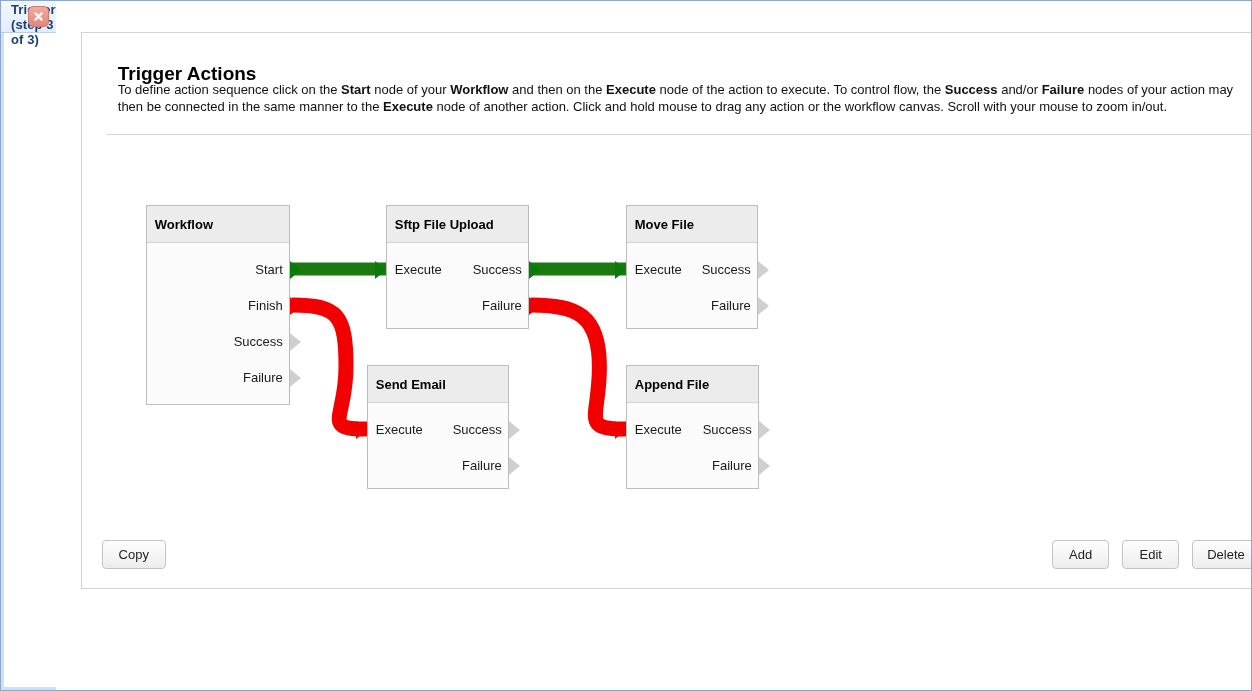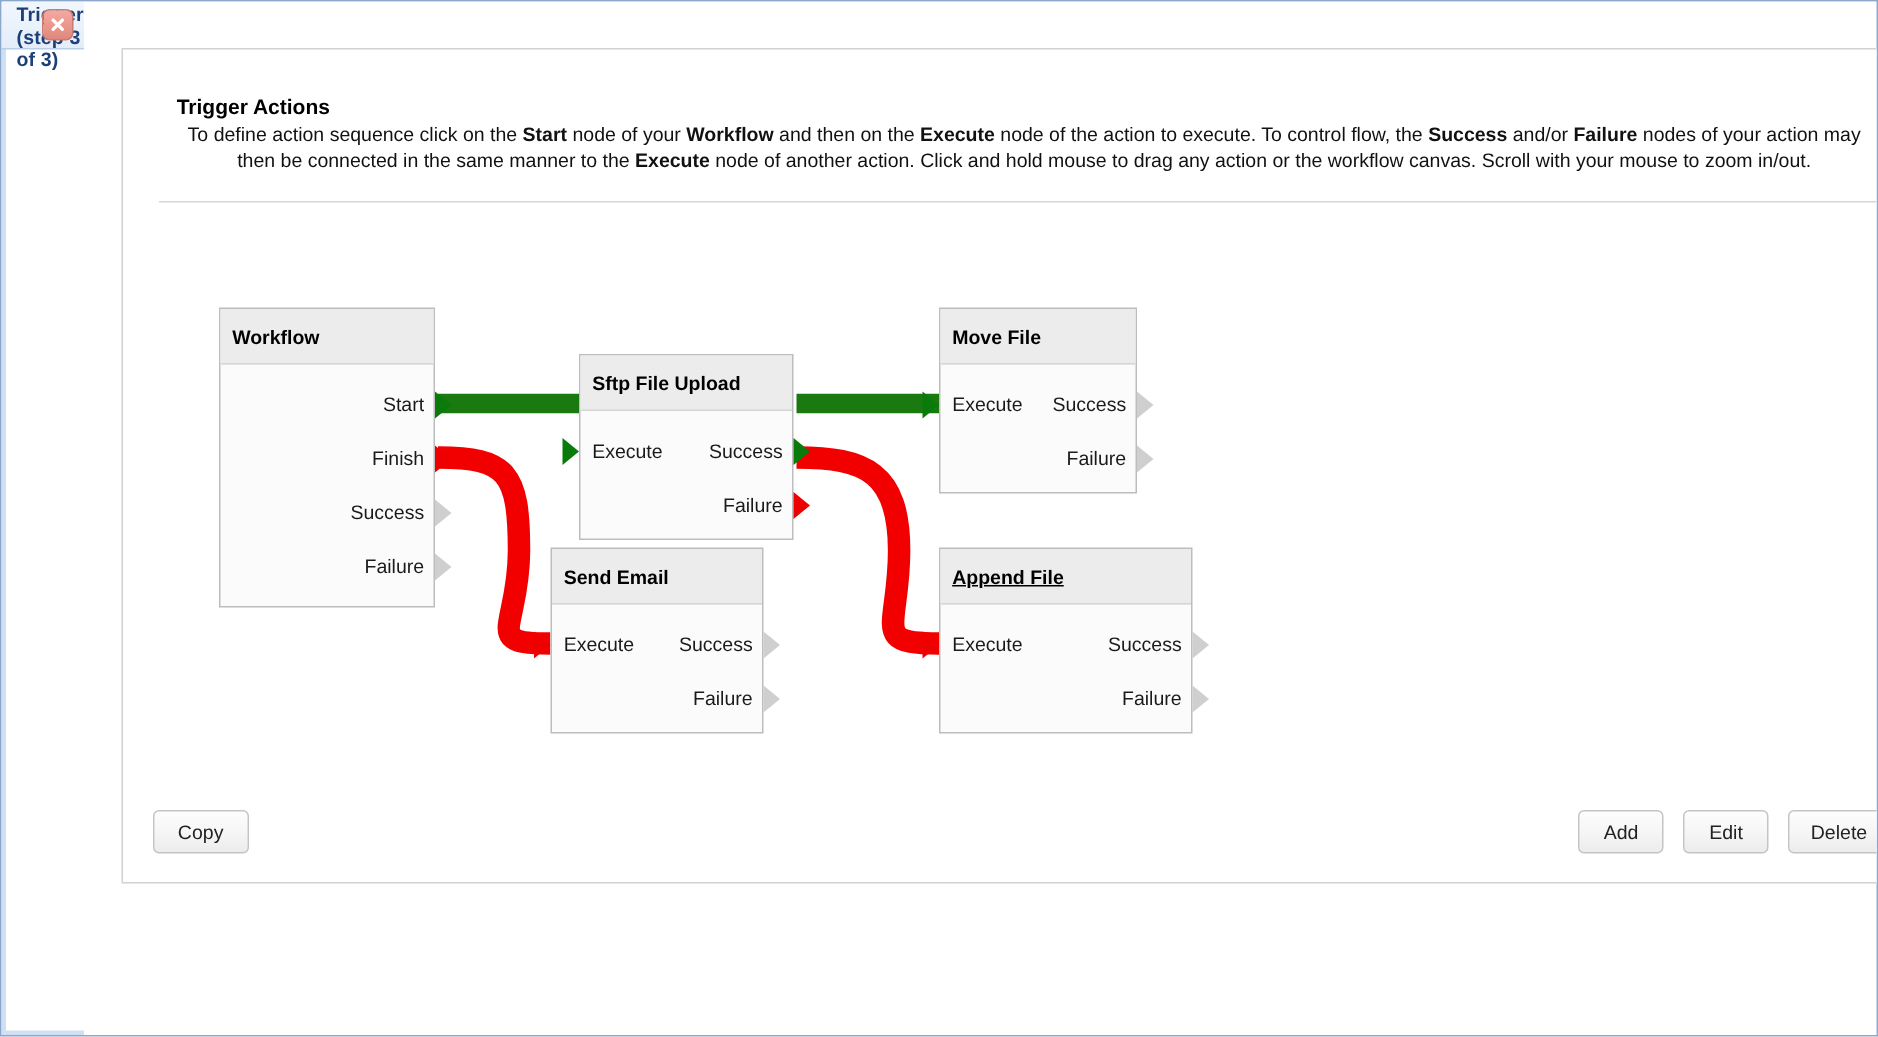--- a/index.html
+++ b/index.html
@@ -67,32 +67,31 @@
     width: 1202px; height: 557px;
     border: 1px solid #d2d2d2;
     background: #ffffff;
   }
 
   .panel-inner { position: relative; width: 100%; height: 100%; }
 
   .section-title {
     position: absolute;
     left: 36px; top: 30px;
-    font-size: 14px;
+    font-size: 19px;
     font-weight: bold;
     color: #000000;
   }
   .instructions {
     position: absolute;
     left: 36px; top: 48px;
     width: 1130px;
     font-size: 13px;
     line-height: 17px;
     color: #111111;
-    text-align: center;
   }
   .instructions b { font-weight: bold; }
   .separator {
     position: absolute;
     left: 24px; top: 101px;
     width: 1155px;
     height: 1px;
     background: #d7d7d7;
   }
 
@@ -242,21 +241,21 @@
                   <div class="port-row" style="top: 90px;">
                     <span class="port-label out">Success</span>
                     <span class="nub out"></span>
                   </div>
                   <div class="port-row" style="top: 126px;">
                     <span class="port-label out">Failure</span>
                     <span class="nub out"></span>
                   </div>
                 </div>
               </div>
-              <div class="node" style="left: 304px; top: 62px; width: 143px; height: 124px; margin-top: 31px;">
+              <div class="node" style="left: 304px; top: 62px; width: 143px; height: 124px;">
                 <div class="node-header">Sftp File Upload</div>
                 <div class="node-body">
                   <div class="port-row" style="top: 18px;">
                     <span class="port-label in">Execute</span>
                     <span class="nub in green"></span>
                   </div>
                   <div class="port-row" style="top: 18px;">
                     <span class="port-label out">Success</span>
                     <span class="nub out green"></span>
                   </div>
@@ -293,21 +292,21 @@
                   <div class="port-row" style="top: 18px;">
                     <span class="port-label out">Success</span>
                     <span class="nub out"></span>
                   </div>
                   <div class="port-row" style="top: 54px;">
                     <span class="port-label out">Failure</span>
                     <span class="nub out"></span>
                   </div>
                 </div>
               </div>
-              <div class="node" style="left: 544px; top: 222px; width: 169px; height: 124px; text-decoration: underline;">
+              <div class="node" style="left: 544px; top: 222px; width: 133px; height: 124px;">
                 <div class="node-header">Append File</div>
                 <div class="node-body">
                   <div class="port-row" style="top: 18px;">
                     <span class="port-label in">Execute</span>
                     <span class="nub in red"></span>
                   </div>
                   <div class="port-row" style="top: 18px;">
                     <span class="port-label out">Success</span>
                     <span class="nub out"></span>
                   </div>

